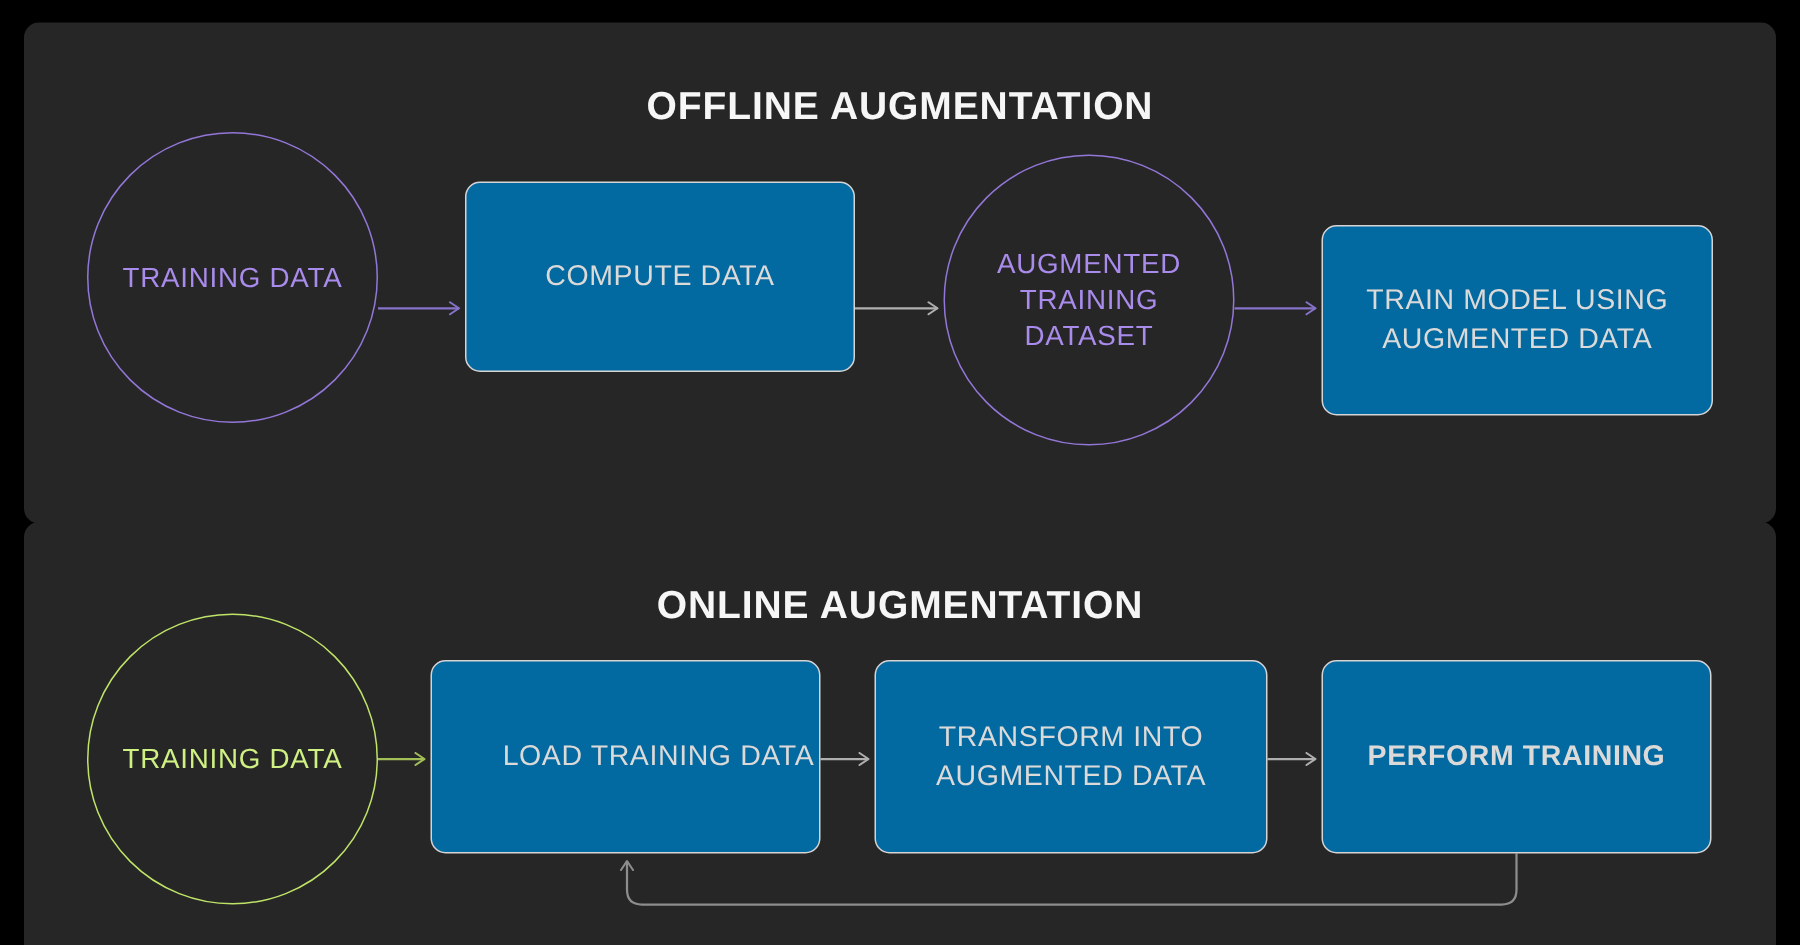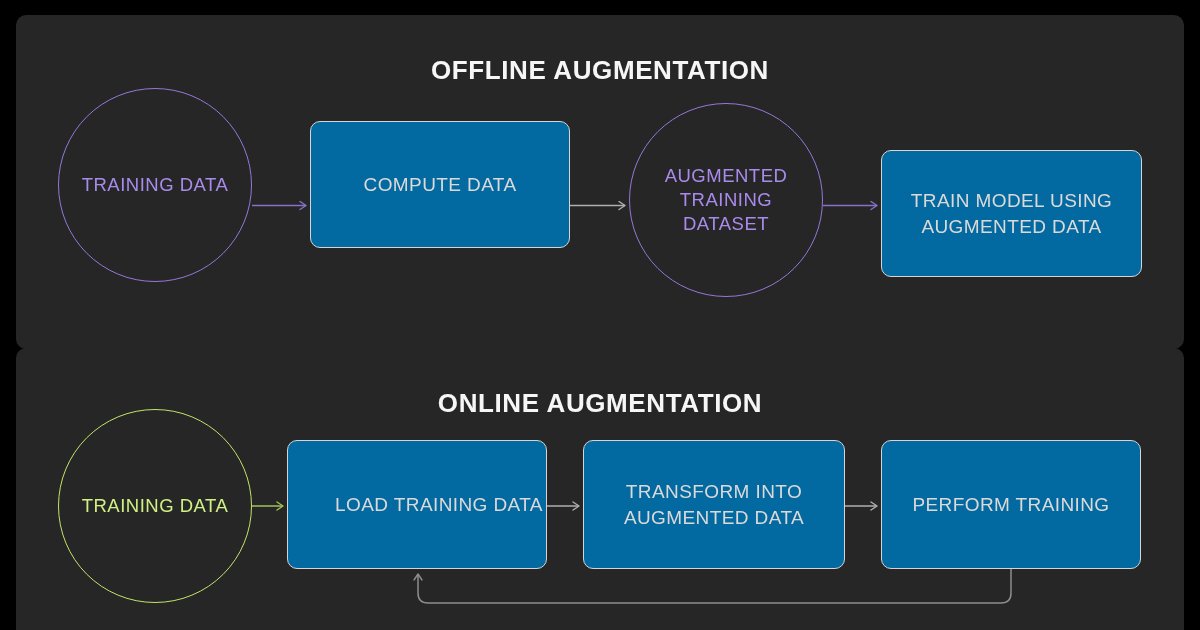--- a/index.html
+++ b/index.html
@@ -175,20 +175,20 @@
       </div>
     </div>
 
     <div class="node box" style="left:567px; top:92px; width:262px; height:129px;">
       <div class="label">
         <span class="ln">TRANSFORM INTO</span>
         <span class="ln">AUGMENTED DATA</span>
       </div>
     </div>
 
-    <div class="node box" style="left:865px; top:92px; width:260px; height:129px;">
+    <div class="node box" style="left:865px; top:92px; width:260px; height:129px;font-weight:bold;">
       <div class="label">
         <span class="ln">PERFORM TRAINING</span>
       </div>
     </div>
   </section>
 
 </div>
 
 </body></html>

